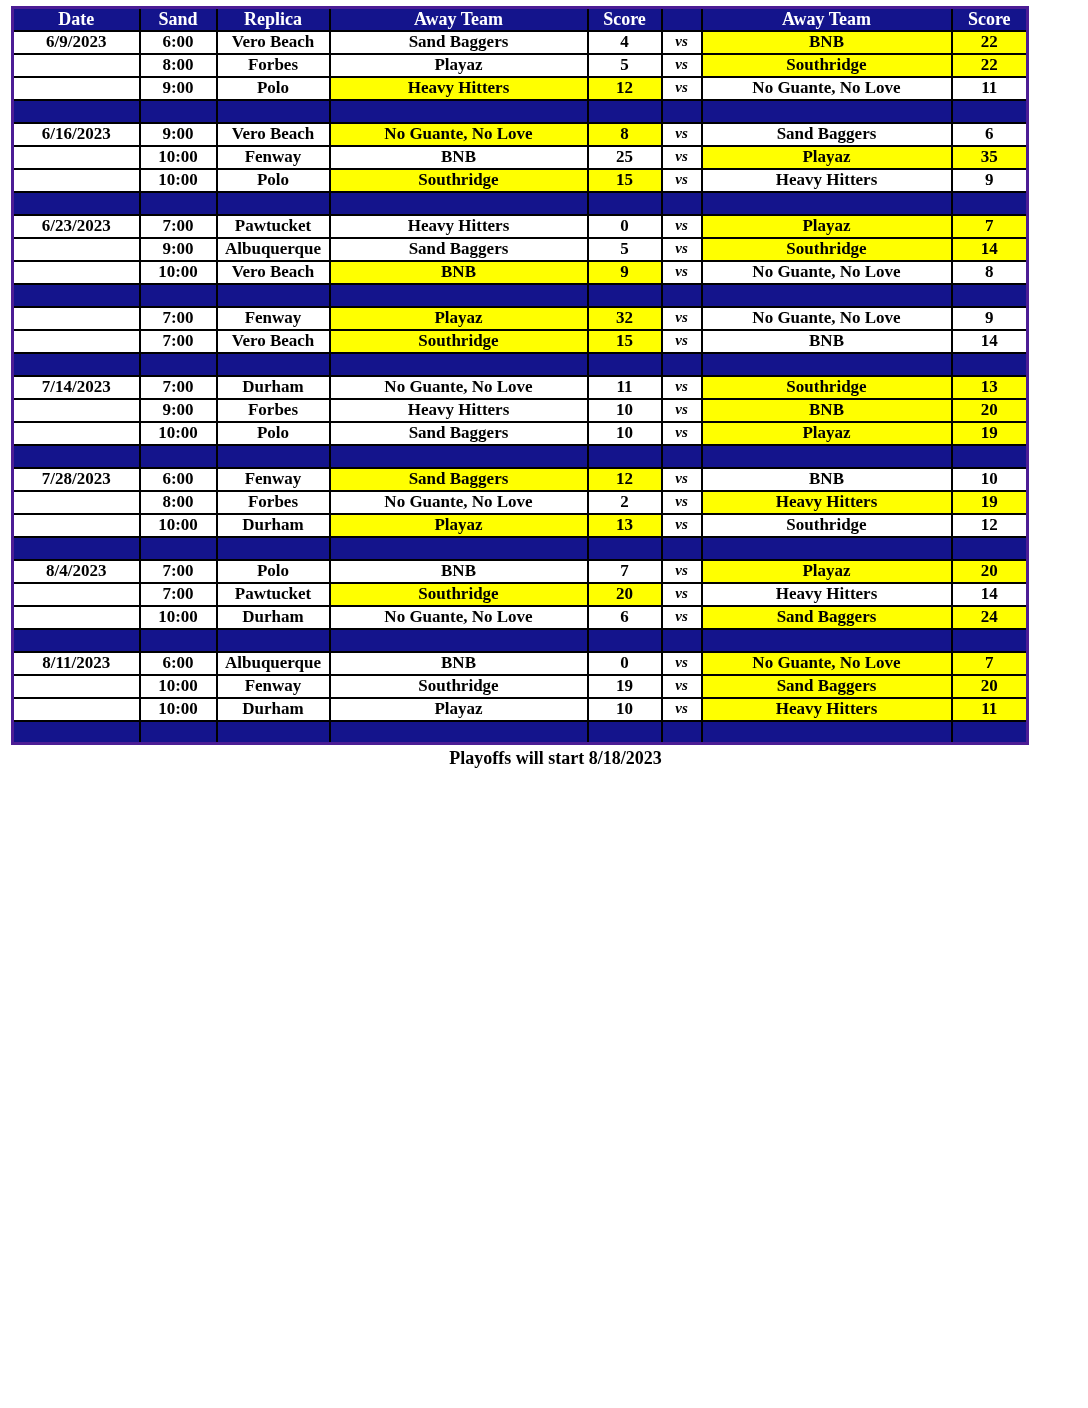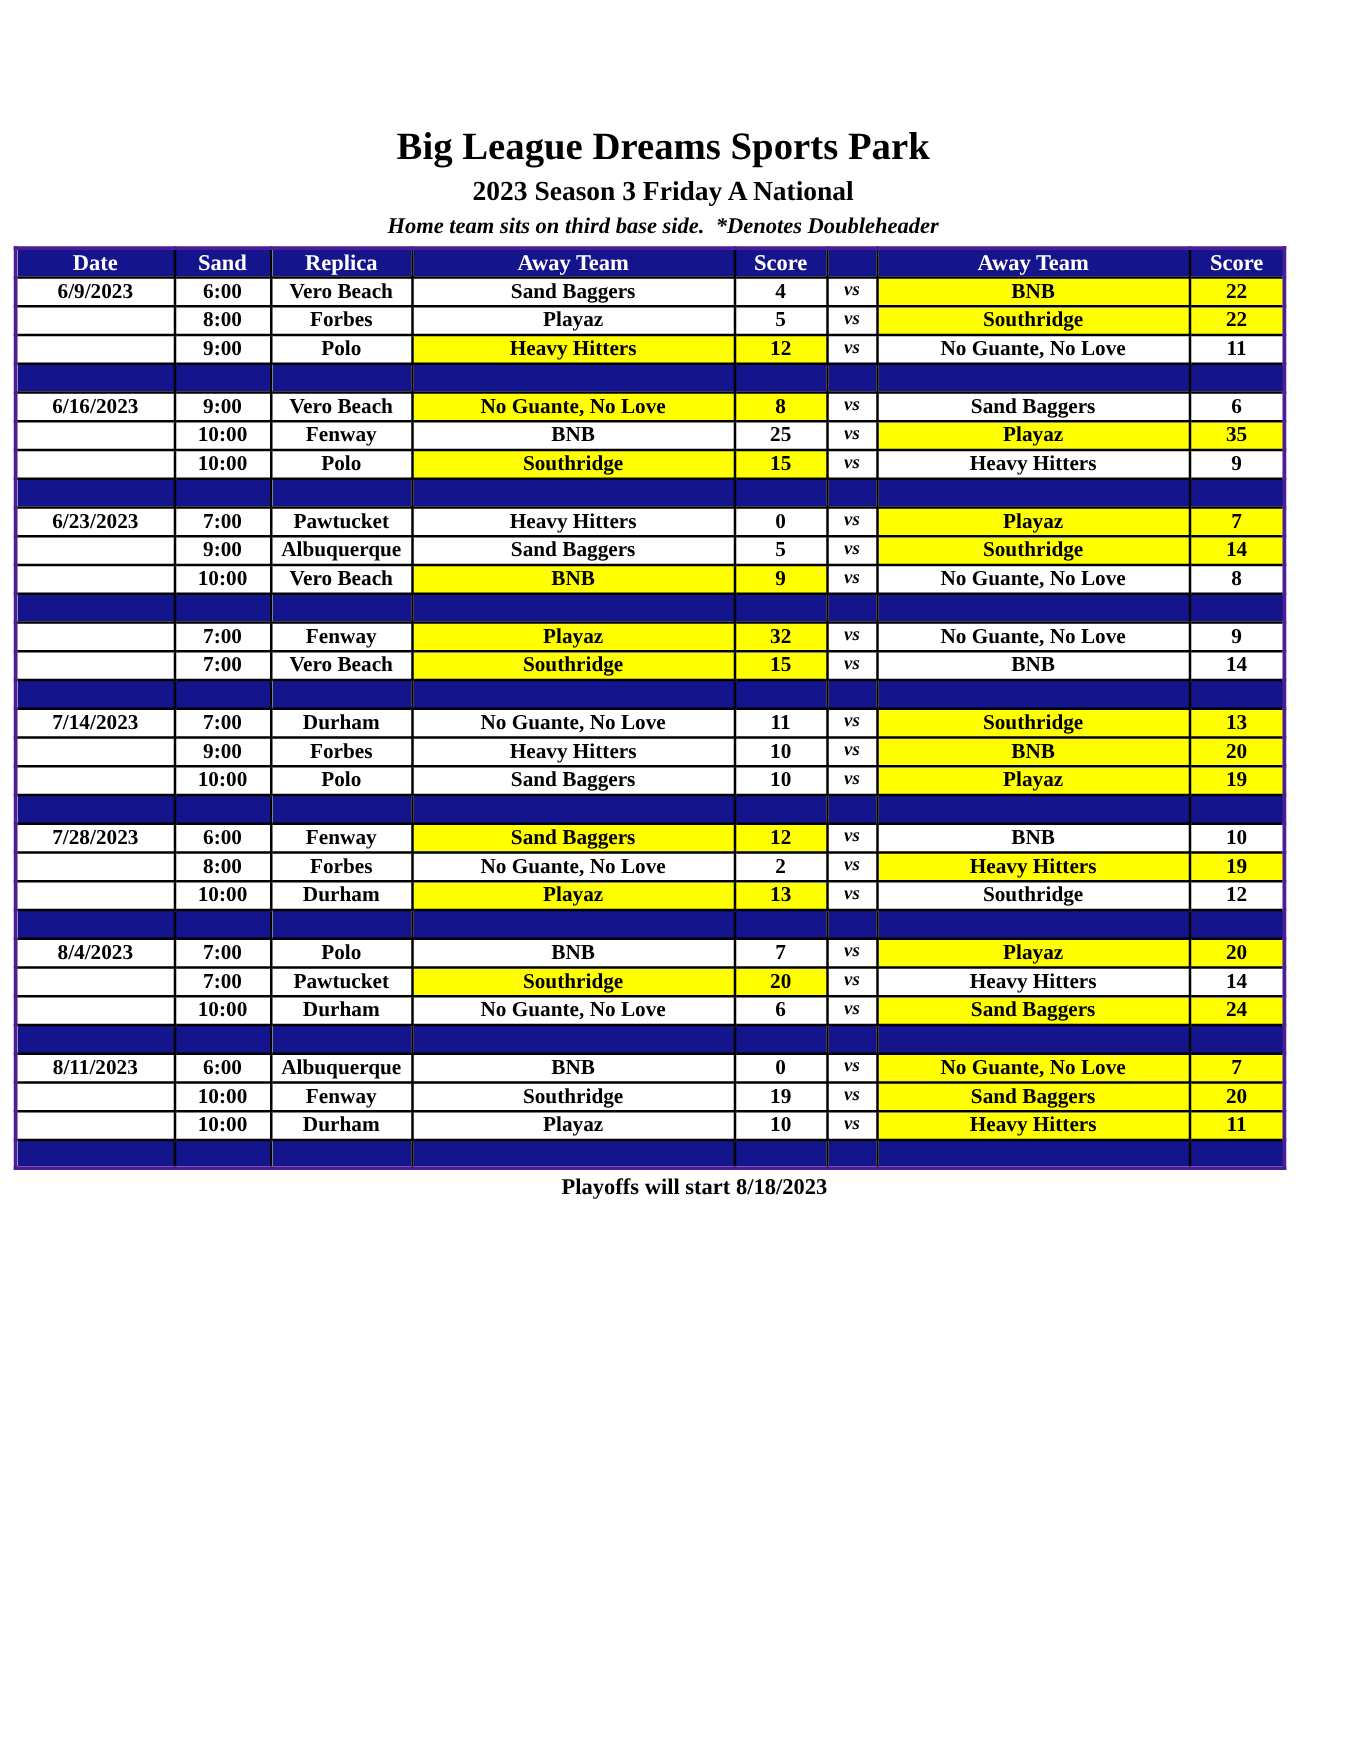--- a/index.html
+++ b/index.html
@@ -56,25 +56,20 @@
     font-size: 18px;
     font-weight: bold;
     text-align: center;
   }
 </style>
 </head>
 <body>
 
 <div class="page">
 
-  <div class="head-block">
-    <div class="title">Big League Dreams Sports Park</div>
-    <div class="subtitle">2023 Season 3 Friday A National</div>
-    <div class="note">Home team sits on third base side.&nbsp; *Denotes Doubleheader</div>
-  </div>
 
   <table class="schedule">
     <colgroup>
       <col style="width:127px">
         <col style="width:77px">
         <col style="width:113px">
         <col style="width:258px">
       <col style="width:74px">
         <col style="width:40px">
         <col style="width:250px">

